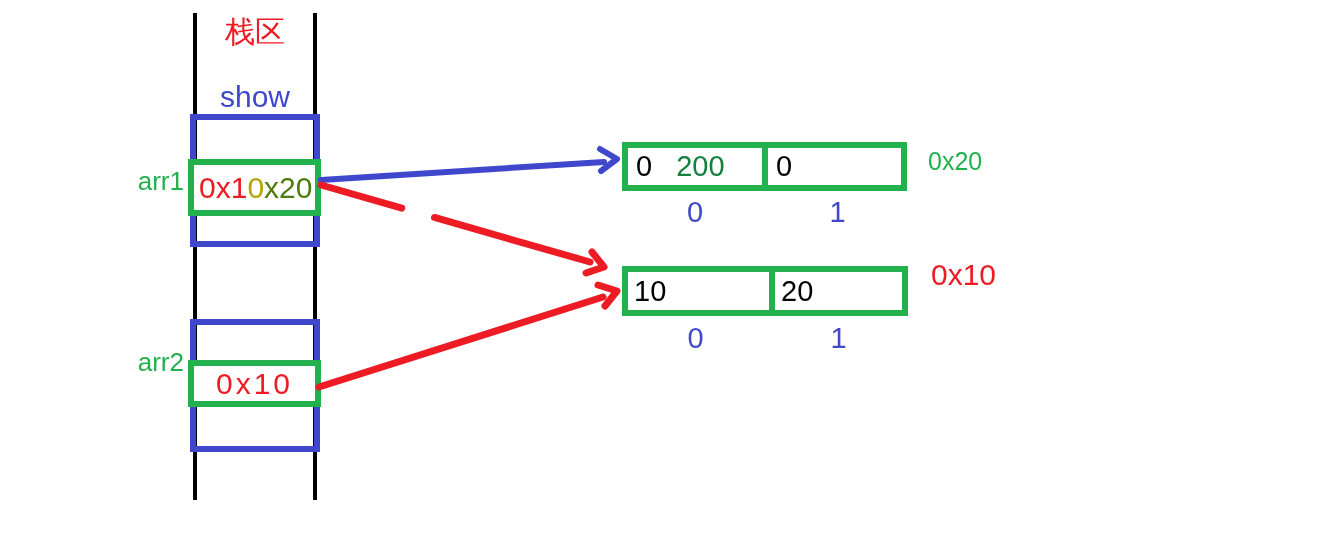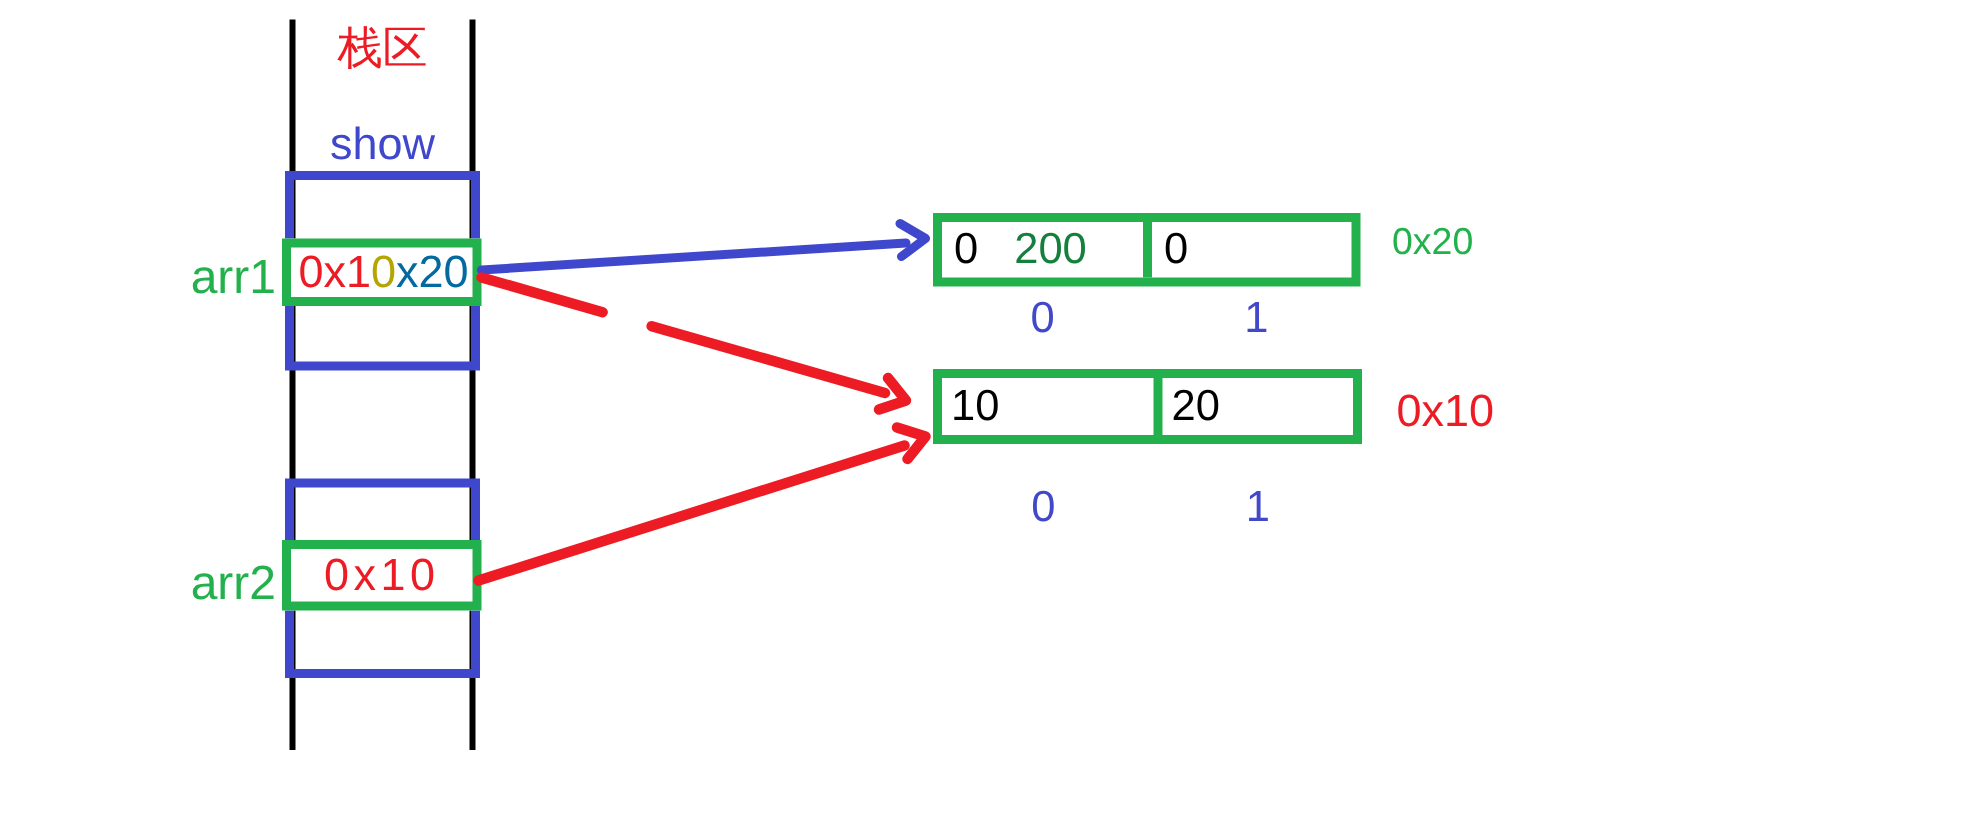--- a/index.html
+++ b/index.html
@@ -14,25 +14,25 @@
   .abs { position: absolute; white-space: nowrap; }
 
   
   .vline { position: absolute; width: 4px; background: #000; }
   .stack-title { left: 193px; top: 12px; width: 124px; text-align: center;
                  font-size: 30px; color: #ED1C24; }
   .fn-label  { width: 124px; left: 193px; text-align: center; font-size: 30px; color: #3F48CC; }
   .frame     { position: absolute; border: 6px solid #3F48CC; box-sizing: border-box; background: transparent; }
   .varbox    { position: absolute; border: 6px solid #22B14C; box-sizing: border-box; background: #ffffff;
                display: flex; align-items: center; font-size: 30px; }
-  .var-label { width: 68px; left: 116px; text-align: right; font-size: 32px; color: #22B14C; }
+  .var-label { width: 68px; left: 116px; text-align: right; font-size: 26px; color: #22B14C; }
 
   .seg-old     { color: #ED1C24; }
   .seg-overlap { color: #b4a500; }
-  .seg-new     { color: #0369a1; }
+  .seg-new     { color: #4d7c0f; }
   .val-red     { color: #ED1C24; }
 
   
   .harray { position: absolute; border: 6px solid #22B14C; box-sizing: border-box;
             display: flex; background: #ffffff; font-size: 29px; color: #000; }
   .hcell  { display: flex; align-items: center; padding-left: 8px; box-sizing: border-box; }
   .hcell.first { border-right: 6px solid #22B14C; }
   .assigned { color: #15803d; margin-left: 24px; }
   .addr-green { font-size: 25px; color: #22B14C; }
   .addr-red   { font-size: 30px; color: #ED1C24; }
@@ -45,47 +45,47 @@
 
 <div class="canvas">
 
   <div class="vline" style="left:193px; top:13px; height:487px;"></div>
   <div class="vline" style="left:313px; top:13px; height:487px;"></div>
 
   <div class="abs fn-label" style="top:80px;">show</div>
 
   <div class="abs stack-title">栈区</div>
   <div class="frame" style="left:190px; top:114px; width:130px; height:133px;"></div>
-  <div class="varbox" style="left:188px; top:159px; width:133px; height:45px; padding-left:5px;">
+  <div class="varbox" style="left:188px; top:159px; width:133px; height:57px; padding-left:5px;">
     <span class="seg-old">0x1</span>
       <span class="seg-overlap">0</span>
       <span class="seg-new">x20</span>
   </div>
   <div class="abs var-label" style="top:166px;">arr1</div>
 
   <div class="frame" style="left:190px; top:319px; width:130px; height:133px;"></div>
   <div class="varbox" style="left:188px; top:360px; width:133px; height:47px; justify-content:center; letter-spacing:3px;">
     <span class="val-red">0x10</span>
   </div>
-  <div class="abs var-label" style="top:370px;">arr2</div>
+  <div class="abs var-label" style="top:347px;">arr2</div>
 
   <div class="harray" style="left:622px; top:142px; width:285px; height:49px;">
     <div class="hcell first" style="width:140px;">
       <span>0</span>
       <span class="assigned">200</span>
     </div>
     <div class="hcell" style="flex:1;">
       <span>0</span>
     </div>
   </div>
   <div class="abs addr-green" style="left:928px; top:147px;">0x20</div>
   <div class="idx" style="left:622px; top:196px; width:146px;">0</div>
   <div class="idx" style="left:768px; top:196px; width:139px;">1</div>
 
-  <div class="harray" style="left:622px; top:246px; width:286px; height:50px;">
+  <div class="harray" style="left:622px; top:266px; width:286px; height:50px;">
     <div class="hcell first" style="width:147px; padding-left:6px;">
       <span>10</span>
     </div>
     <div class="hcell" style="flex:1; padding-left:6px;text-align:center;">
       <span>20</span>
     </div>
   </div>
   <div class="abs addr-red" style="left:931px; top:258px;">0x10</div>
   <div class="idx" style="left:622px; top:322px; width:147px;">0</div>
   <div class="idx" style="left:769px; top:322px; width:139px;">1</div>

